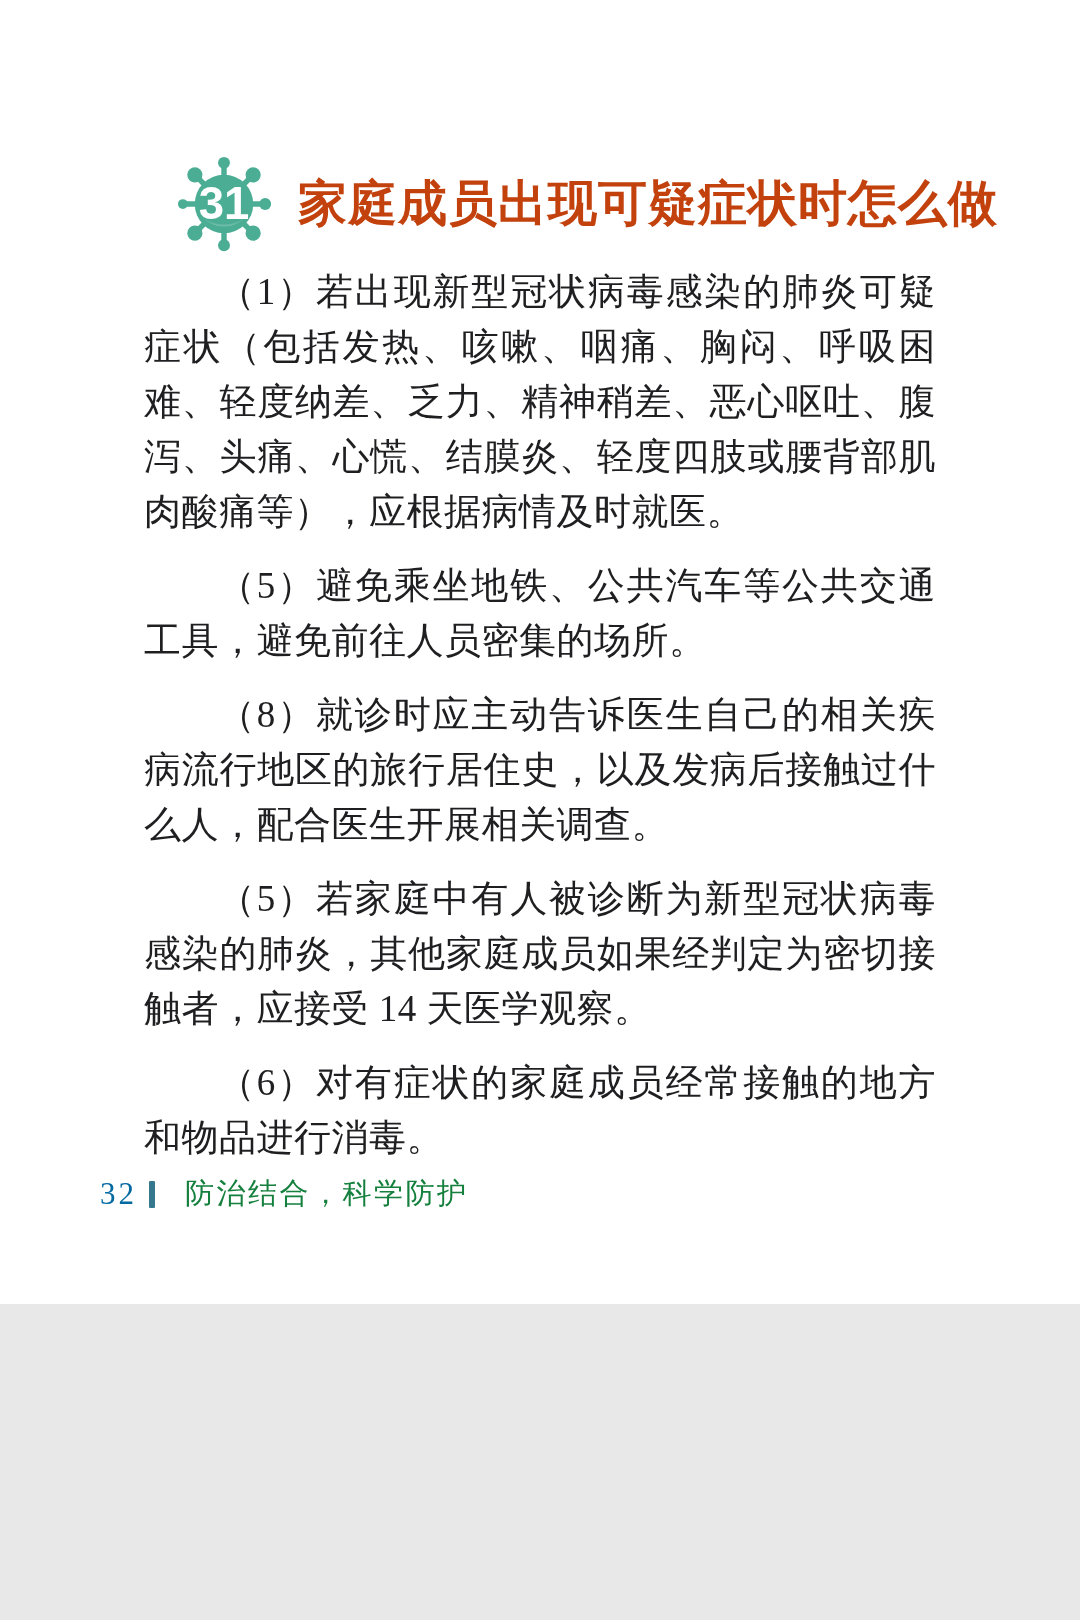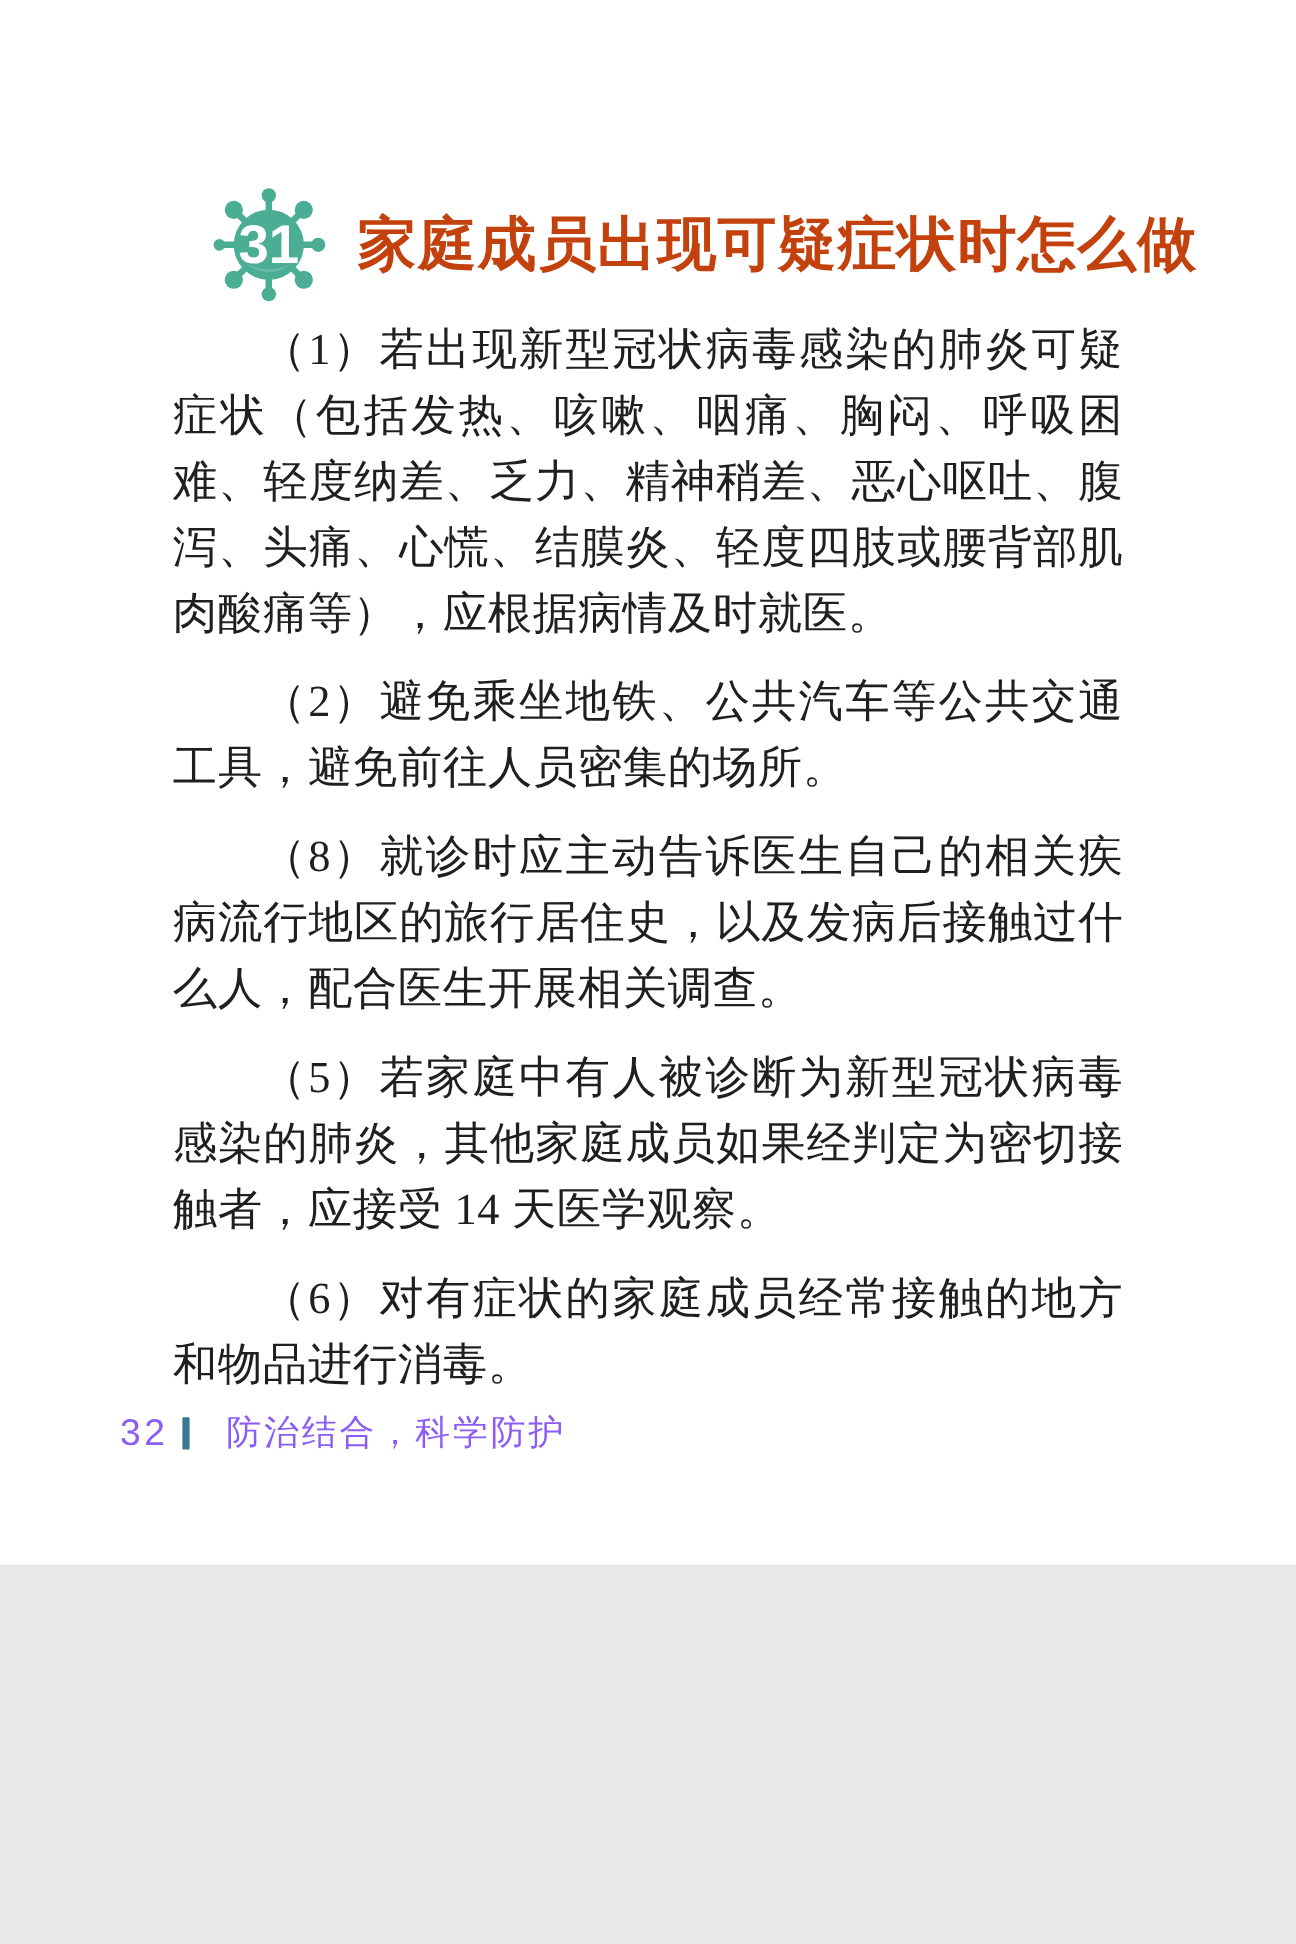--- a/index.html
+++ b/index.html
@@ -67,36 +67,36 @@
   }
   
   .footer {
     position: absolute;
     left: 100px;
     bottom: 90px;
     display: flex;
     align-items: center;
   }
   .footer .page-num {
-    font-family: Liberation Sans, sans-serif;
+    font-family: Liberation Serif, serif;
     font-size: 31px;
-    color: #8b5cf6;
+    color: #0369a1;
     letter-spacing: 3px;
   }
   .footer .divider {
     width: 6px;
     height: 27px;
     background: var(--divider);
     margin: 0 16px 0 12px;
     border-radius: 1px;
   }
   .footer .slogan {
     font-family: Liberation Serif, serif;
     font-size: 29px;
-    color: #8b5cf6;
+    color: #15803d;
     letter-spacing: 2.5px;
     margin-left: 14px;
   }
 </style>
 </head>
 <body>
 
 <div class="page">
 
   <div class="header">
@@ -121,21 +121,21 @@
         <circle class="core" cx="48" cy="48" r="27"></circle>
         <path d="M30 62 A27 27 0 0 0 66 62 Q48 72 30 62 Z" fill="#ffffff" opacity="0.18"></path>
         <text class="num" x="48" y="62" text-anchor="middle">31</text>
       </g>
     </svg>
     <h1 class="title">家庭成员出现可疑症状时怎么做</h1>
   </div>
 
   <div class="content">
     <p>（1）若出现新型冠状病毒感染的肺炎可疑症状（包括发热、咳嗽、咽痛、胸闷、呼吸困难、轻度纳差、乏力、精神稍差、恶心呕吐、腹泻、头痛、心慌、结膜炎、轻度四肢或腰背部肌肉酸痛等），应根据病情及时就医。</p>
-    <p>（2）避免乘坐地铁、公共汽车等公共交通工具，避免前往人员密集的场所。</p>
+    <p>（5）避免乘坐地铁、公共汽车等公共交通工具，避免前往人员密集的场所。</p>
     <p>（8）就诊时应主动告诉医生自己的相关疾病流行地区的旅行居住史，以及发病后接触过什么人，配合医生开展相关调查。</p>
     <p>（5）若家庭中有人被诊断为新型冠状病毒感染的肺炎，其他家庭成员如果经判定为密切接触者，应接受 14 天医学观察。</p>
     <p>（6）对有症状的家庭成员经常接触的地方和物品进行消毒。</p>
   </div>
 
   <div class="footer">
     <span class="page-num">32</span>
     <span class="divider"></span>
     <span class="slogan">防治结合，科学防护</span>
   </div>

